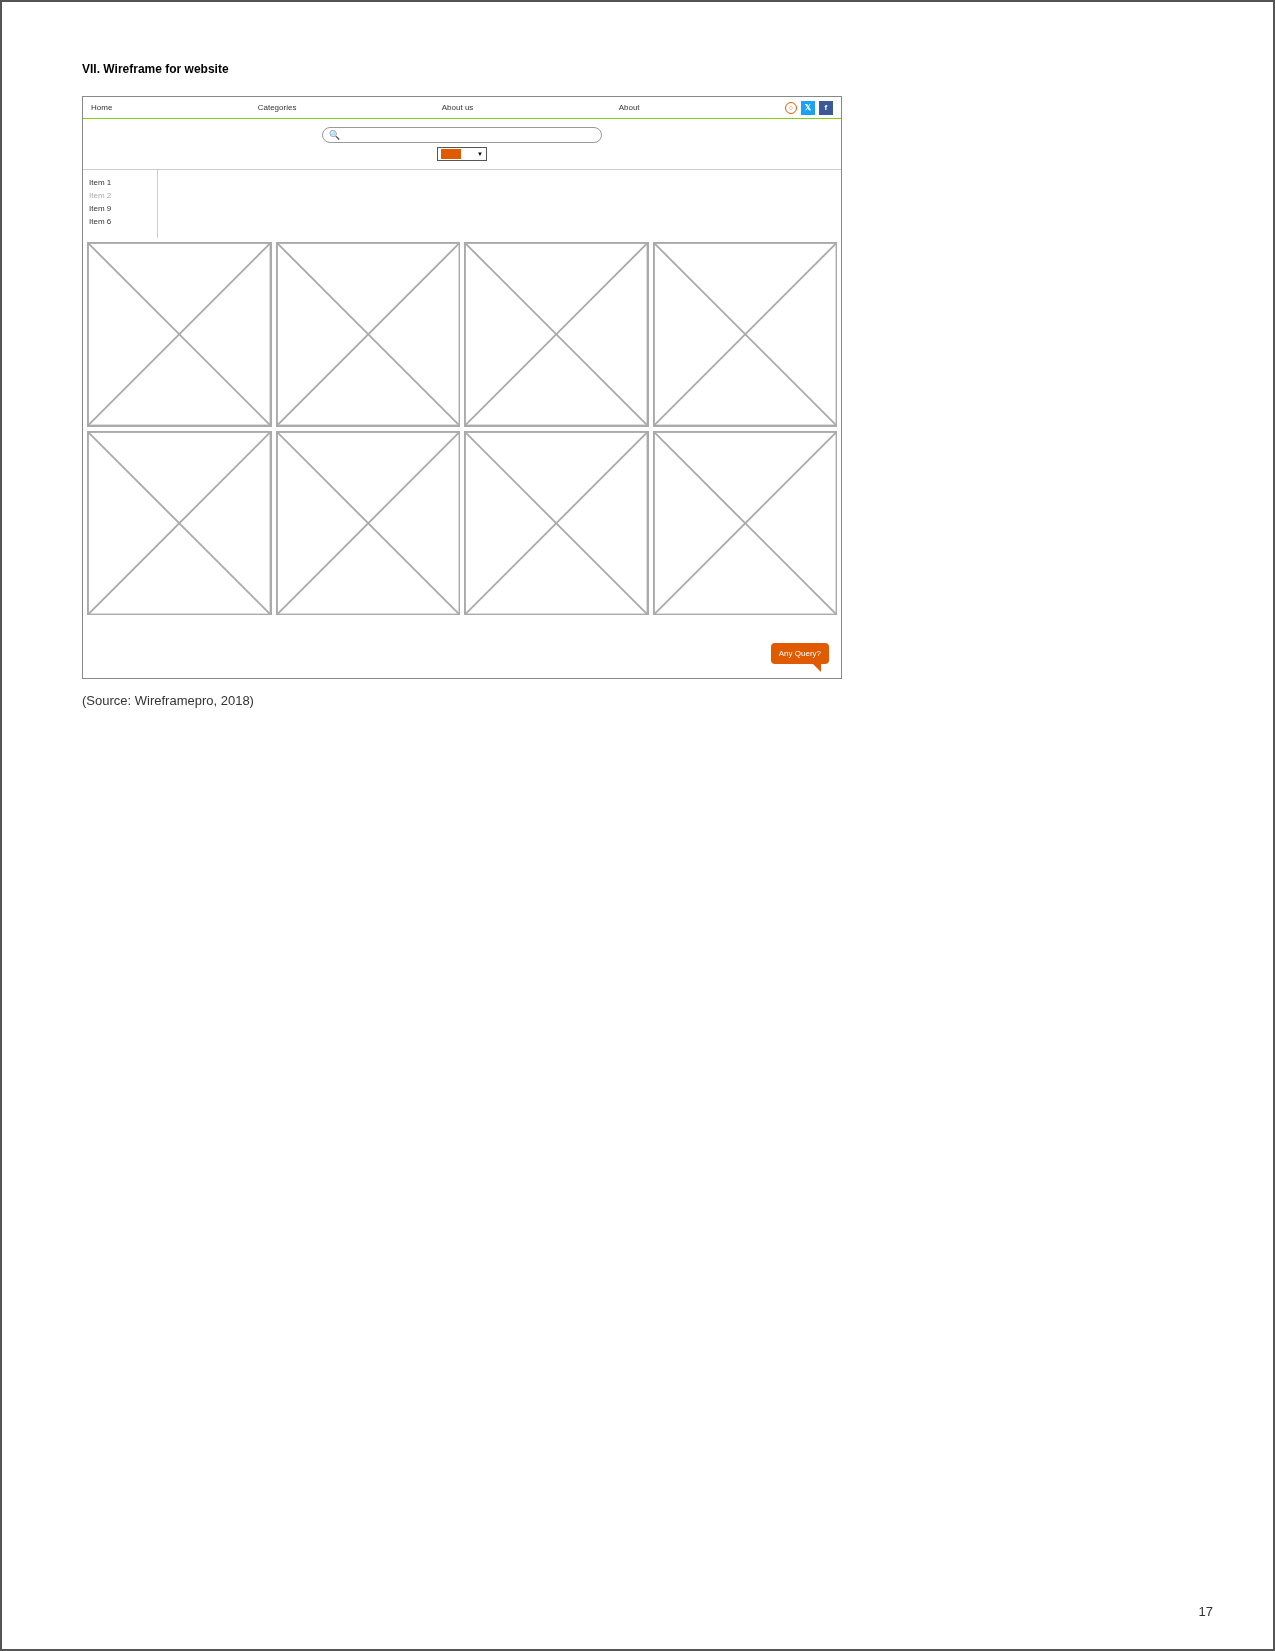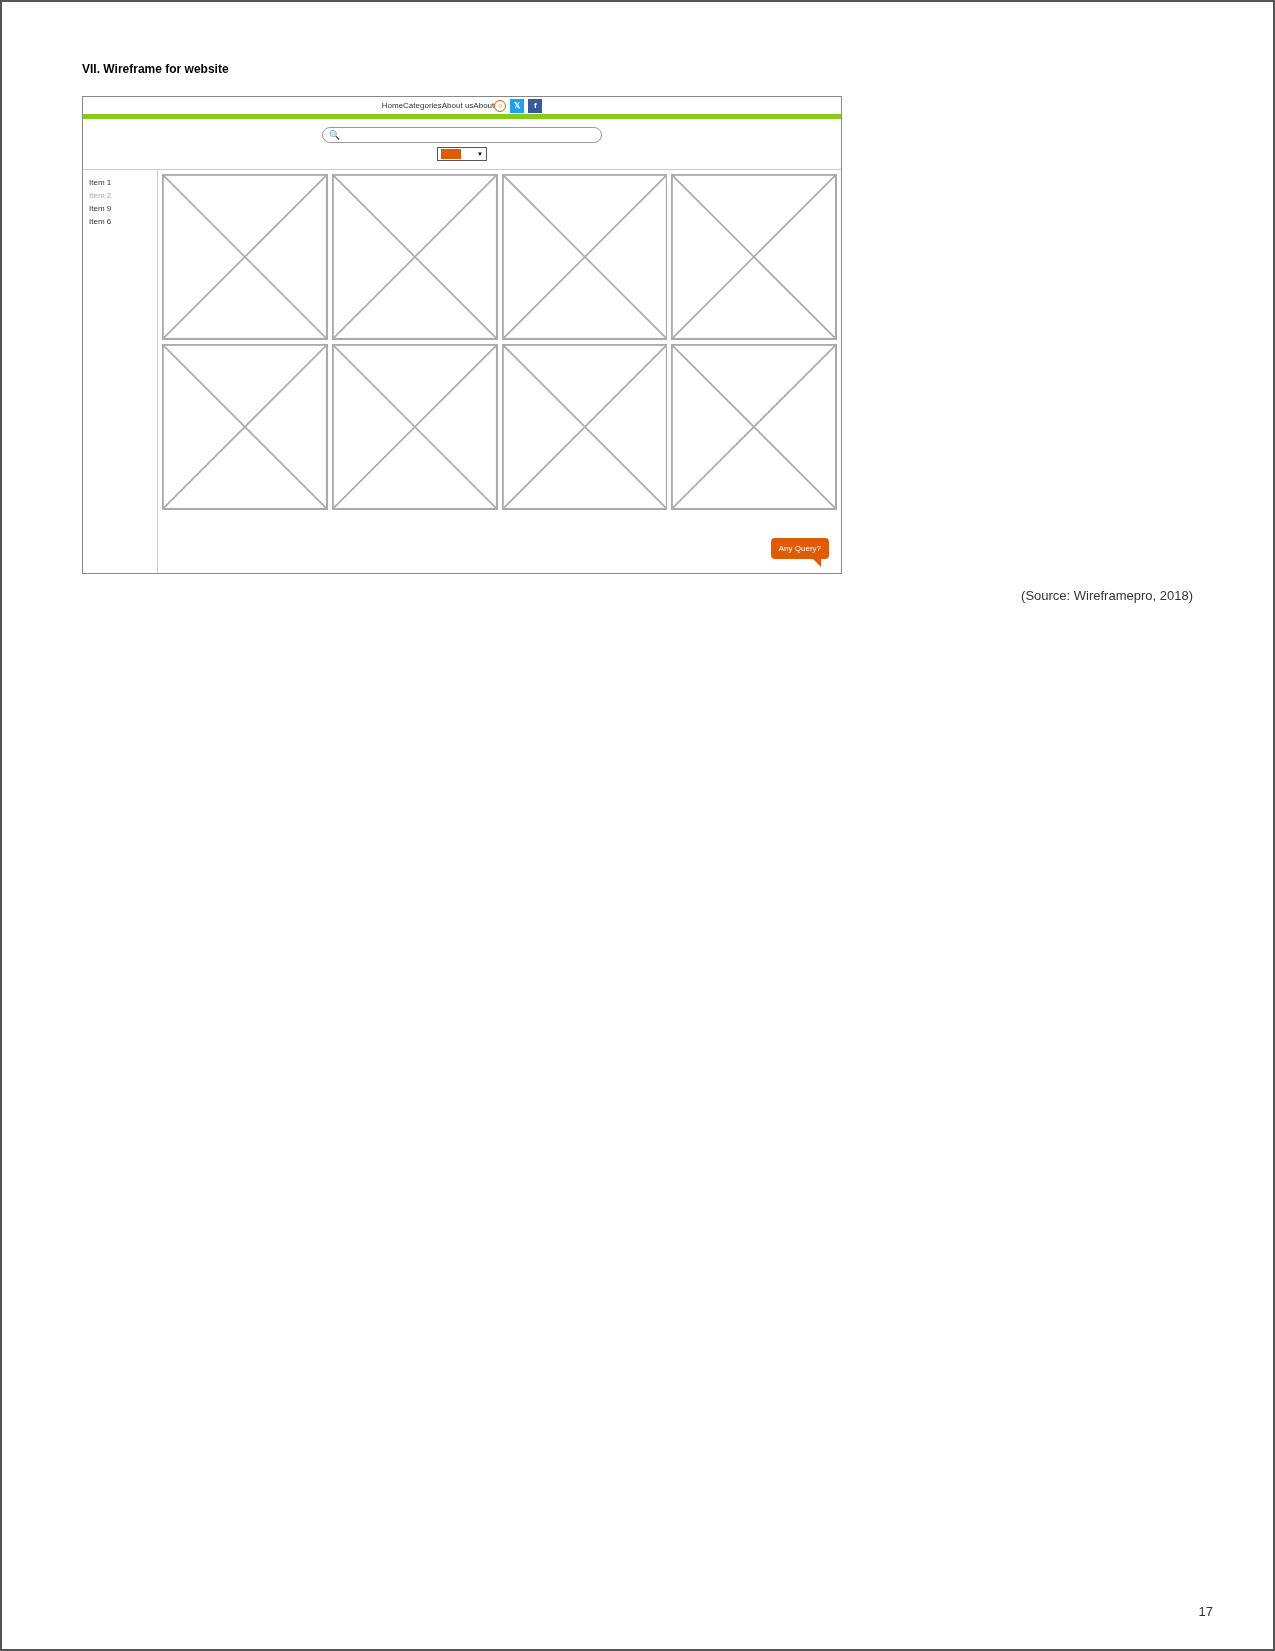--- a/index.html
+++ b/index.html
@@ -57,26 +57,27 @@
     .browser-url {
       position: absolute;
       left: 50%;
       transform: translateX(-50%);
       font-size: 9px;
       color: #333;
     }
 
     
     .browser-nav {
-      border-bottom: 5px solid #84cc16;
+      border-bottom: 1px solid #84cc16;
       height: 22px;
       display: flex;
       align-items: center;
-      justify-content: center;
+      justify-content: space-between;
       padding: 0 8px;
+      gap: 12px;
     }
 
     .nav-item {
       font-size: 8px;
       color: #333;
     }
 
     .social-icons {
       display: flex;
       gap: 4px;
@@ -169,20 +170,21 @@
     }
 
     .dropdown-arrow {
       font-size: 6px;
     }
 
     
     .browser-main {
       display: flex;
       border-top: 1px solid #ccc;
+      flex-direction: column;
     }
 
     
     .sidebar {
       width: 75px;
       border-right: 1px solid #ccc;
       padding: 8px 6px;
       flex-shrink: 0;
     }
 
@@ -246,21 +248,21 @@
       bottom: -8px;
       right: 8px;
       width: 0;
       height: 0;
       border-left: 8px solid transparent;
       border-top: 8px solid #e05a00;
     }
 
     
     .caption {
-      text-align: right;
+      text-align: left;
       font-size: 13px;
       color: #333;
       margin-top: 14px;
     }
 
     
     .page-number {
       position: absolute;
       bottom: 30px;
       right: 60px;

